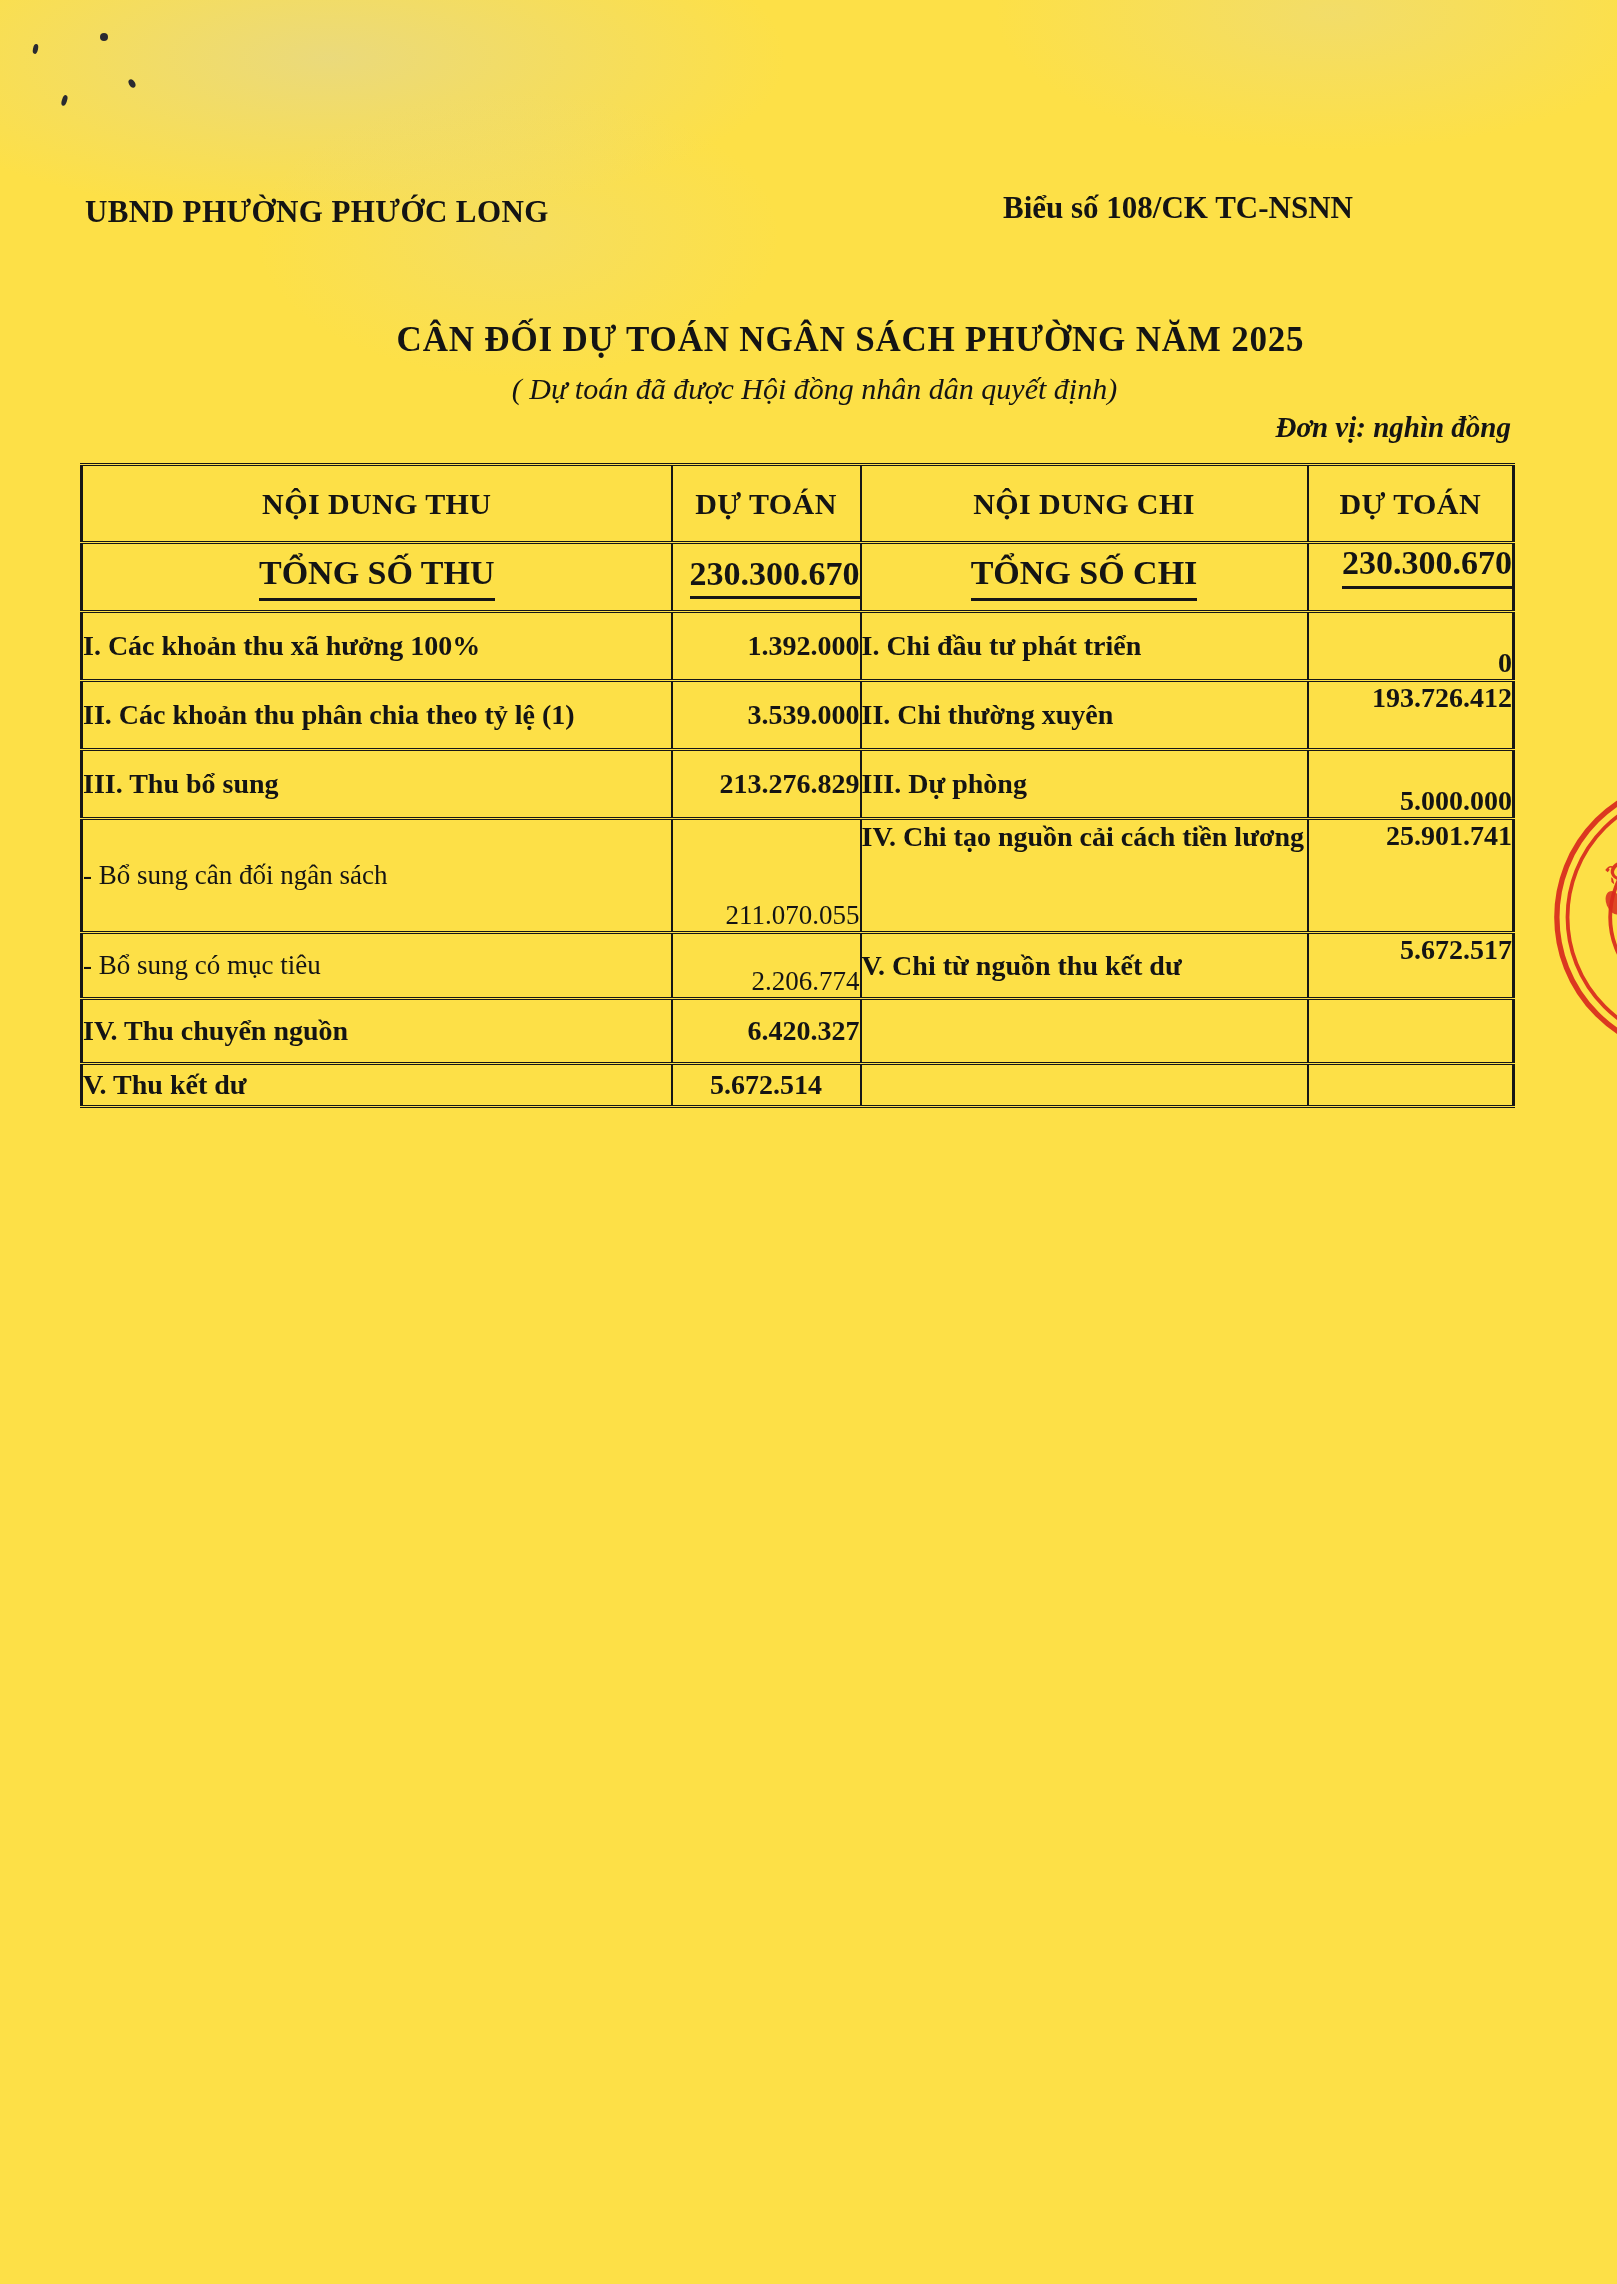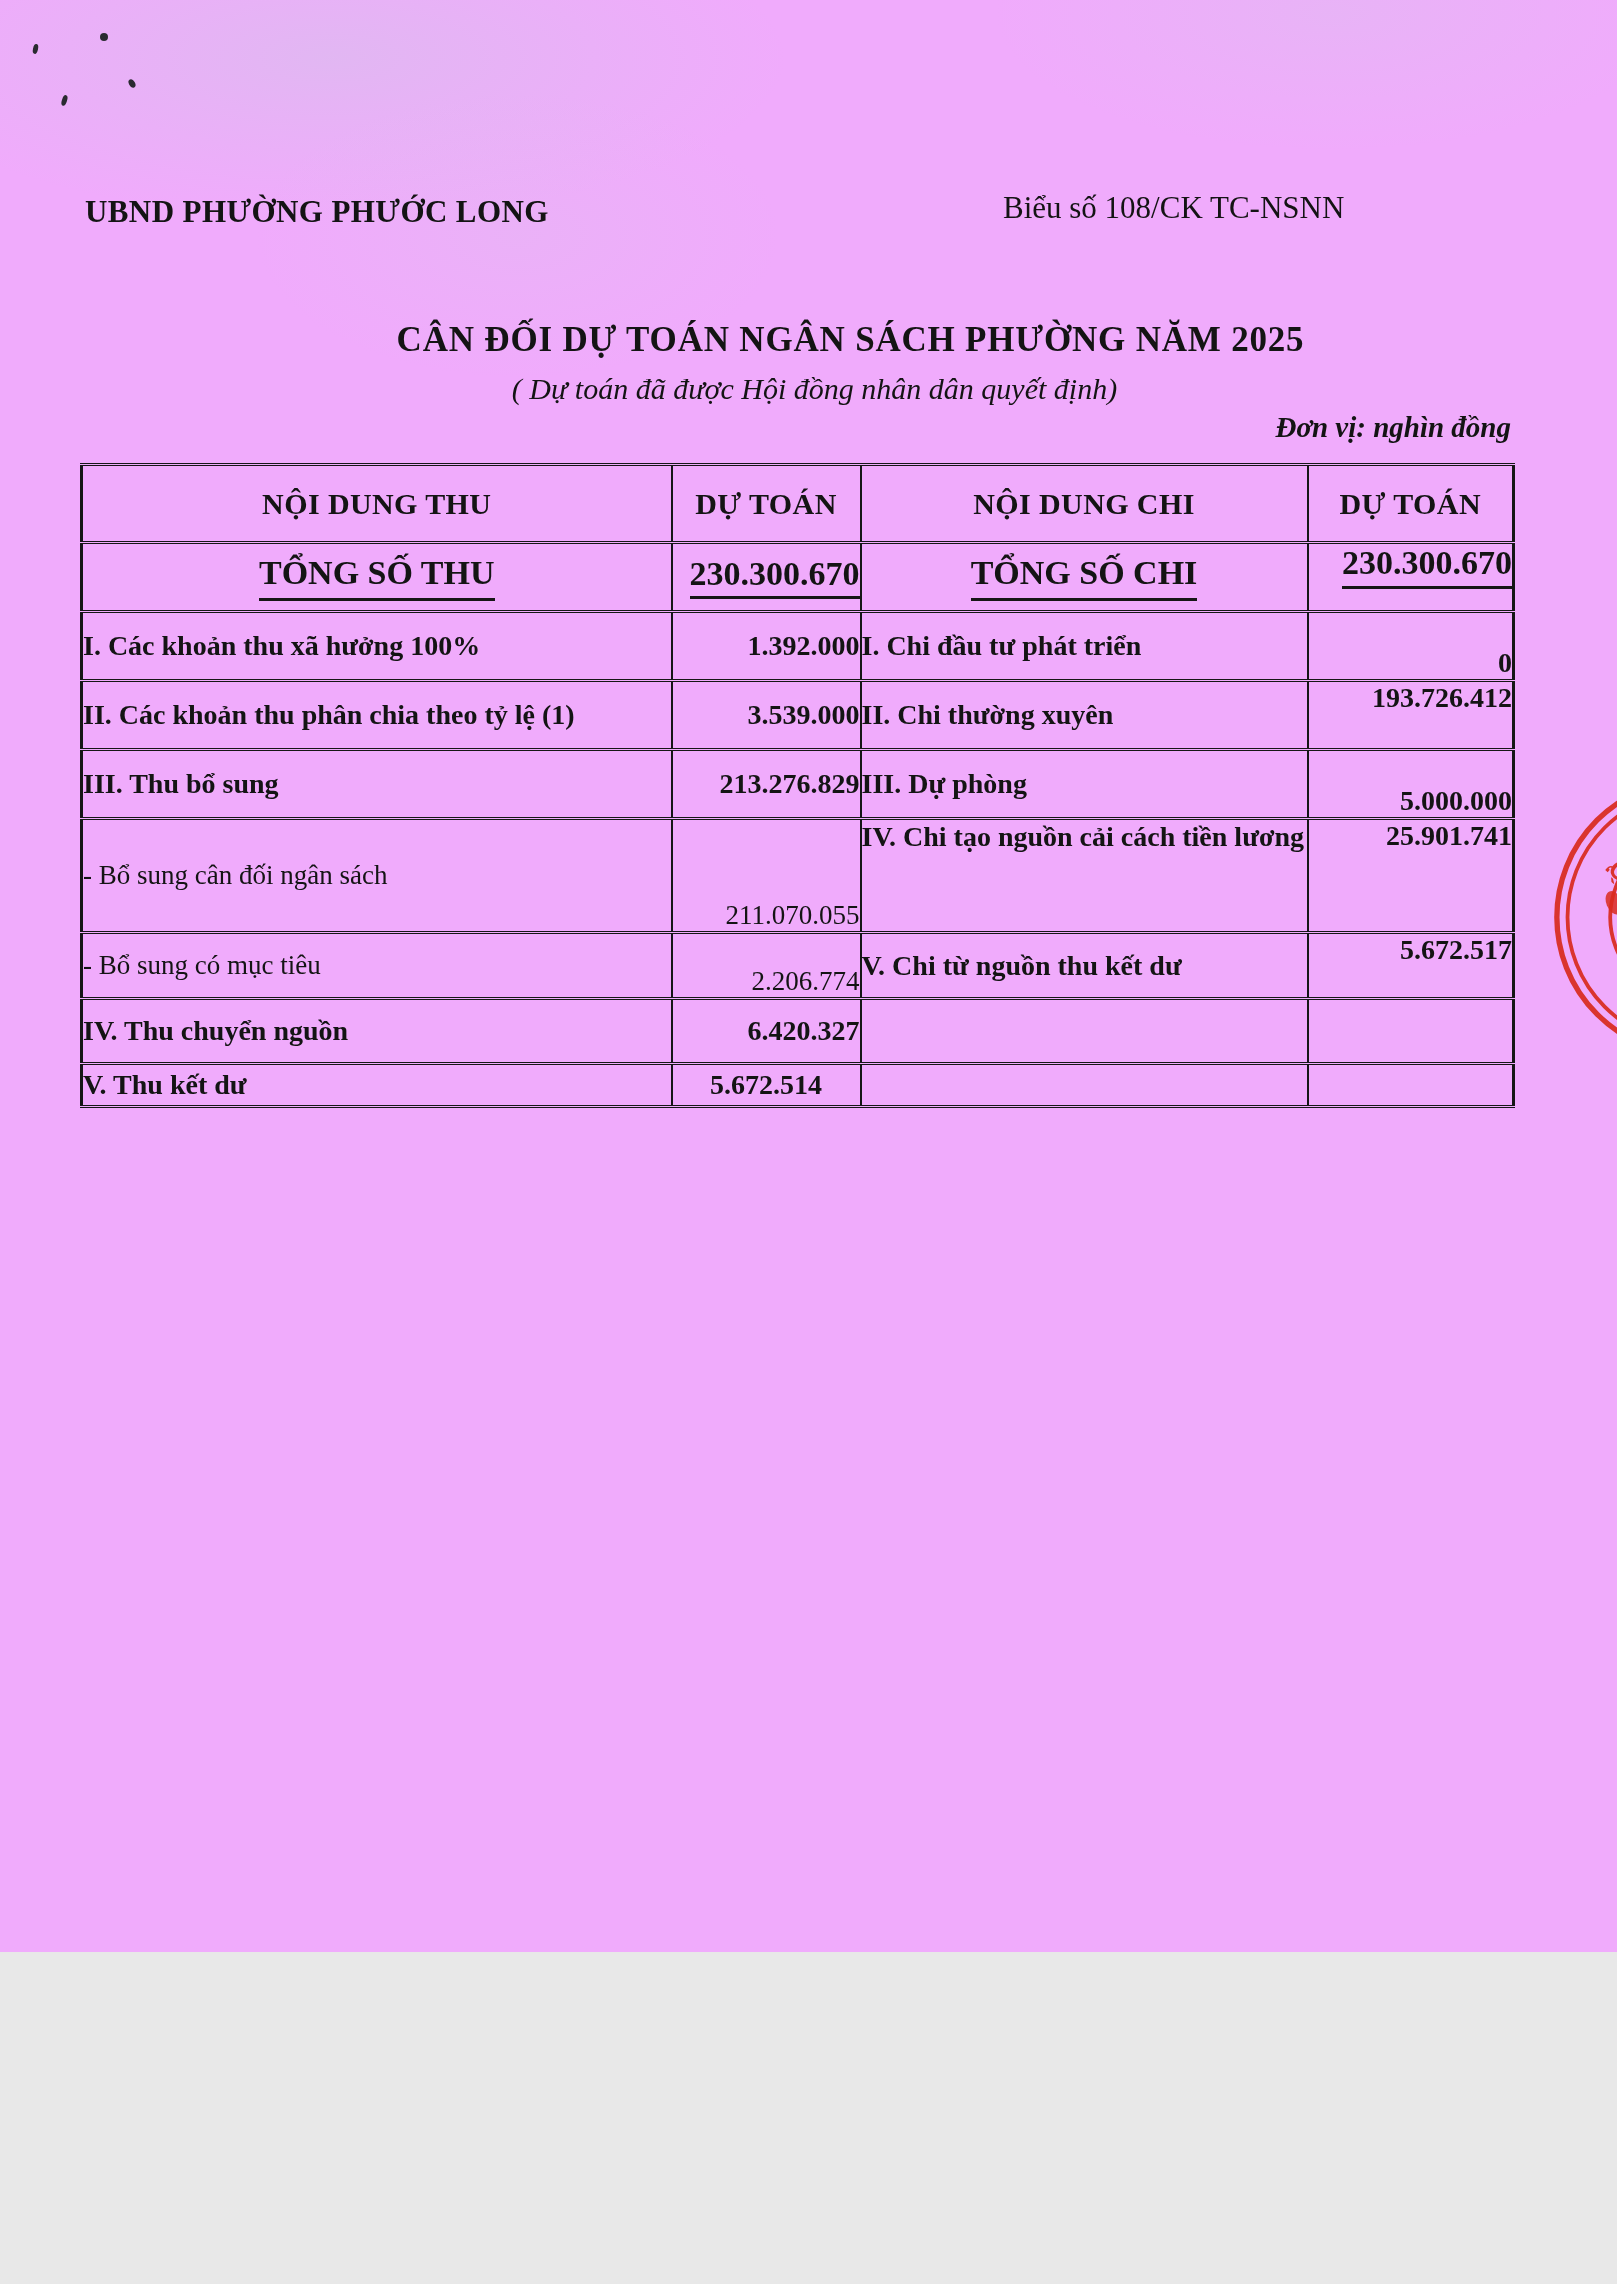--- a/index.html
+++ b/index.html
@@ -1,35 +1,35 @@
 <!DOCTYPE html>
 <html style="font-size:12px"><head>
 <meta charset="utf-8">
 <style>
   html,body{margin:0;padding:0;background:#e8e8e8;}
   .page{
     position:relative;
-    width:1617px;height:1952px;
-    background:#f0abfc;
+    width:1617px;height:2284px;
+    background:#fde047;
     overflow:hidden;
     font-family:"Liberation Serif","DejaVu Serif",serif;
     color:#141414;
   }
   
   .smudge{position:absolute;pointer-events:none;}
   .smudge.s1{left:-46px;top:-30px;width:837px;height:251px;
     background:radial-gradient(ellipse at 45% 35%,rgba(198,205,224,0.34),rgba(198,205,224,0) 70%);}
   .smudge.s2{left:990px;top:-46px;width:685px;height:198px;
     background:radial-gradient(ellipse at 50% 30%,rgba(203,209,226,0.22),rgba(203,209,226,0) 70%);}
   .smudge.s3{left:251px;top:91px;width:533px;height:289px;
     background:radial-gradient(ellipse at 50% 50%,rgba(205,210,224,0.16),rgba(205,210,224,0) 70%);}
   .speck{position:absolute;background:#2a2a30;border-radius:50%;}
 
   .org-name{position:absolute;left:85px;top:194px;font-size:31px;font-weight:bold;letter-spacing:0.4px;}
-  .form-number{position:absolute;left:1003px;top:190px;font-size:31px;font-weight:normal;}
+  .form-number{position:absolute;left:1003px;top:190px;font-size:31px;font-weight:bold;}
   .doc-title{position:absolute;left:80px;right:80px;top:320px;text-align:center;
     font-size:35px;font-weight:bold;letter-spacing:0.8px;transform:translateX(42px);}
   .doc-subtitle{position:absolute;left:80px;right:80px;top:372px;text-align:center;
     font-size:30px;font-style:italic;transform:translateX(6px);}
   .unit-note{position:absolute;right:106px;top:411px;font-size:29px;font-style:italic;font-weight:600;}
 
   table.budget{
     position:absolute;left:80px;top:463px;
     width:1431px;border-collapse:collapse;table-layout:fixed;
     font-size:28px;

